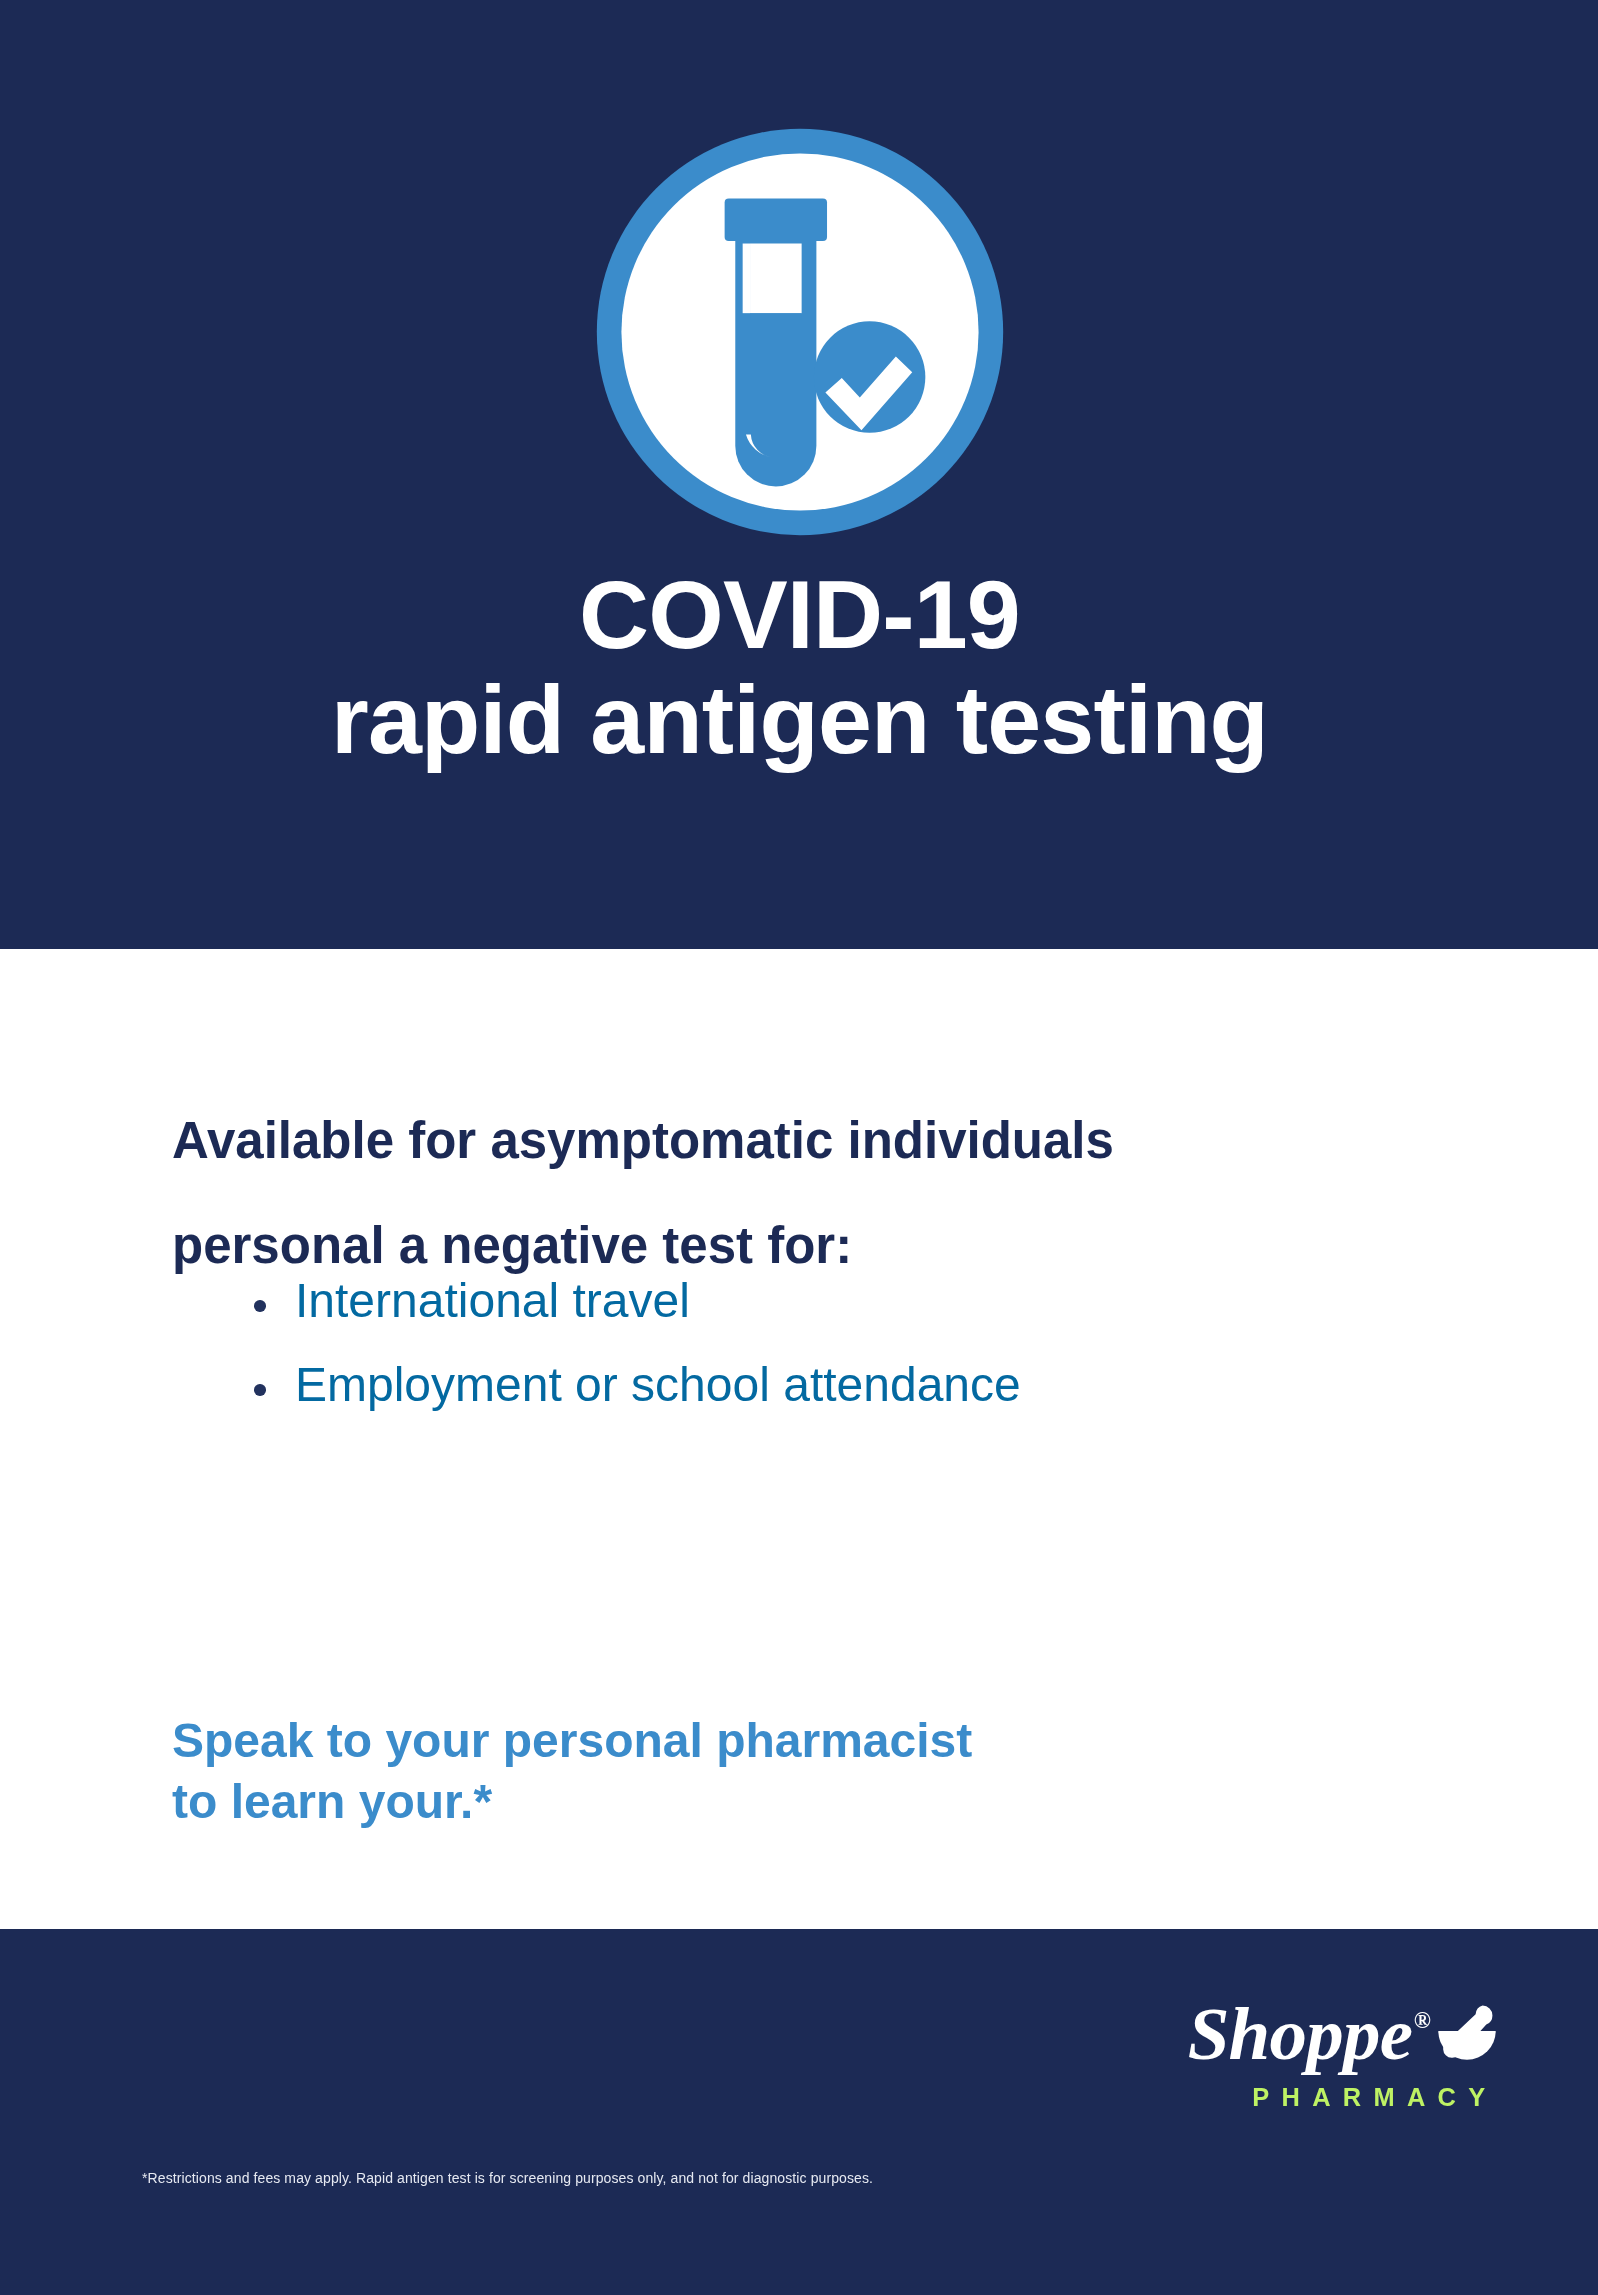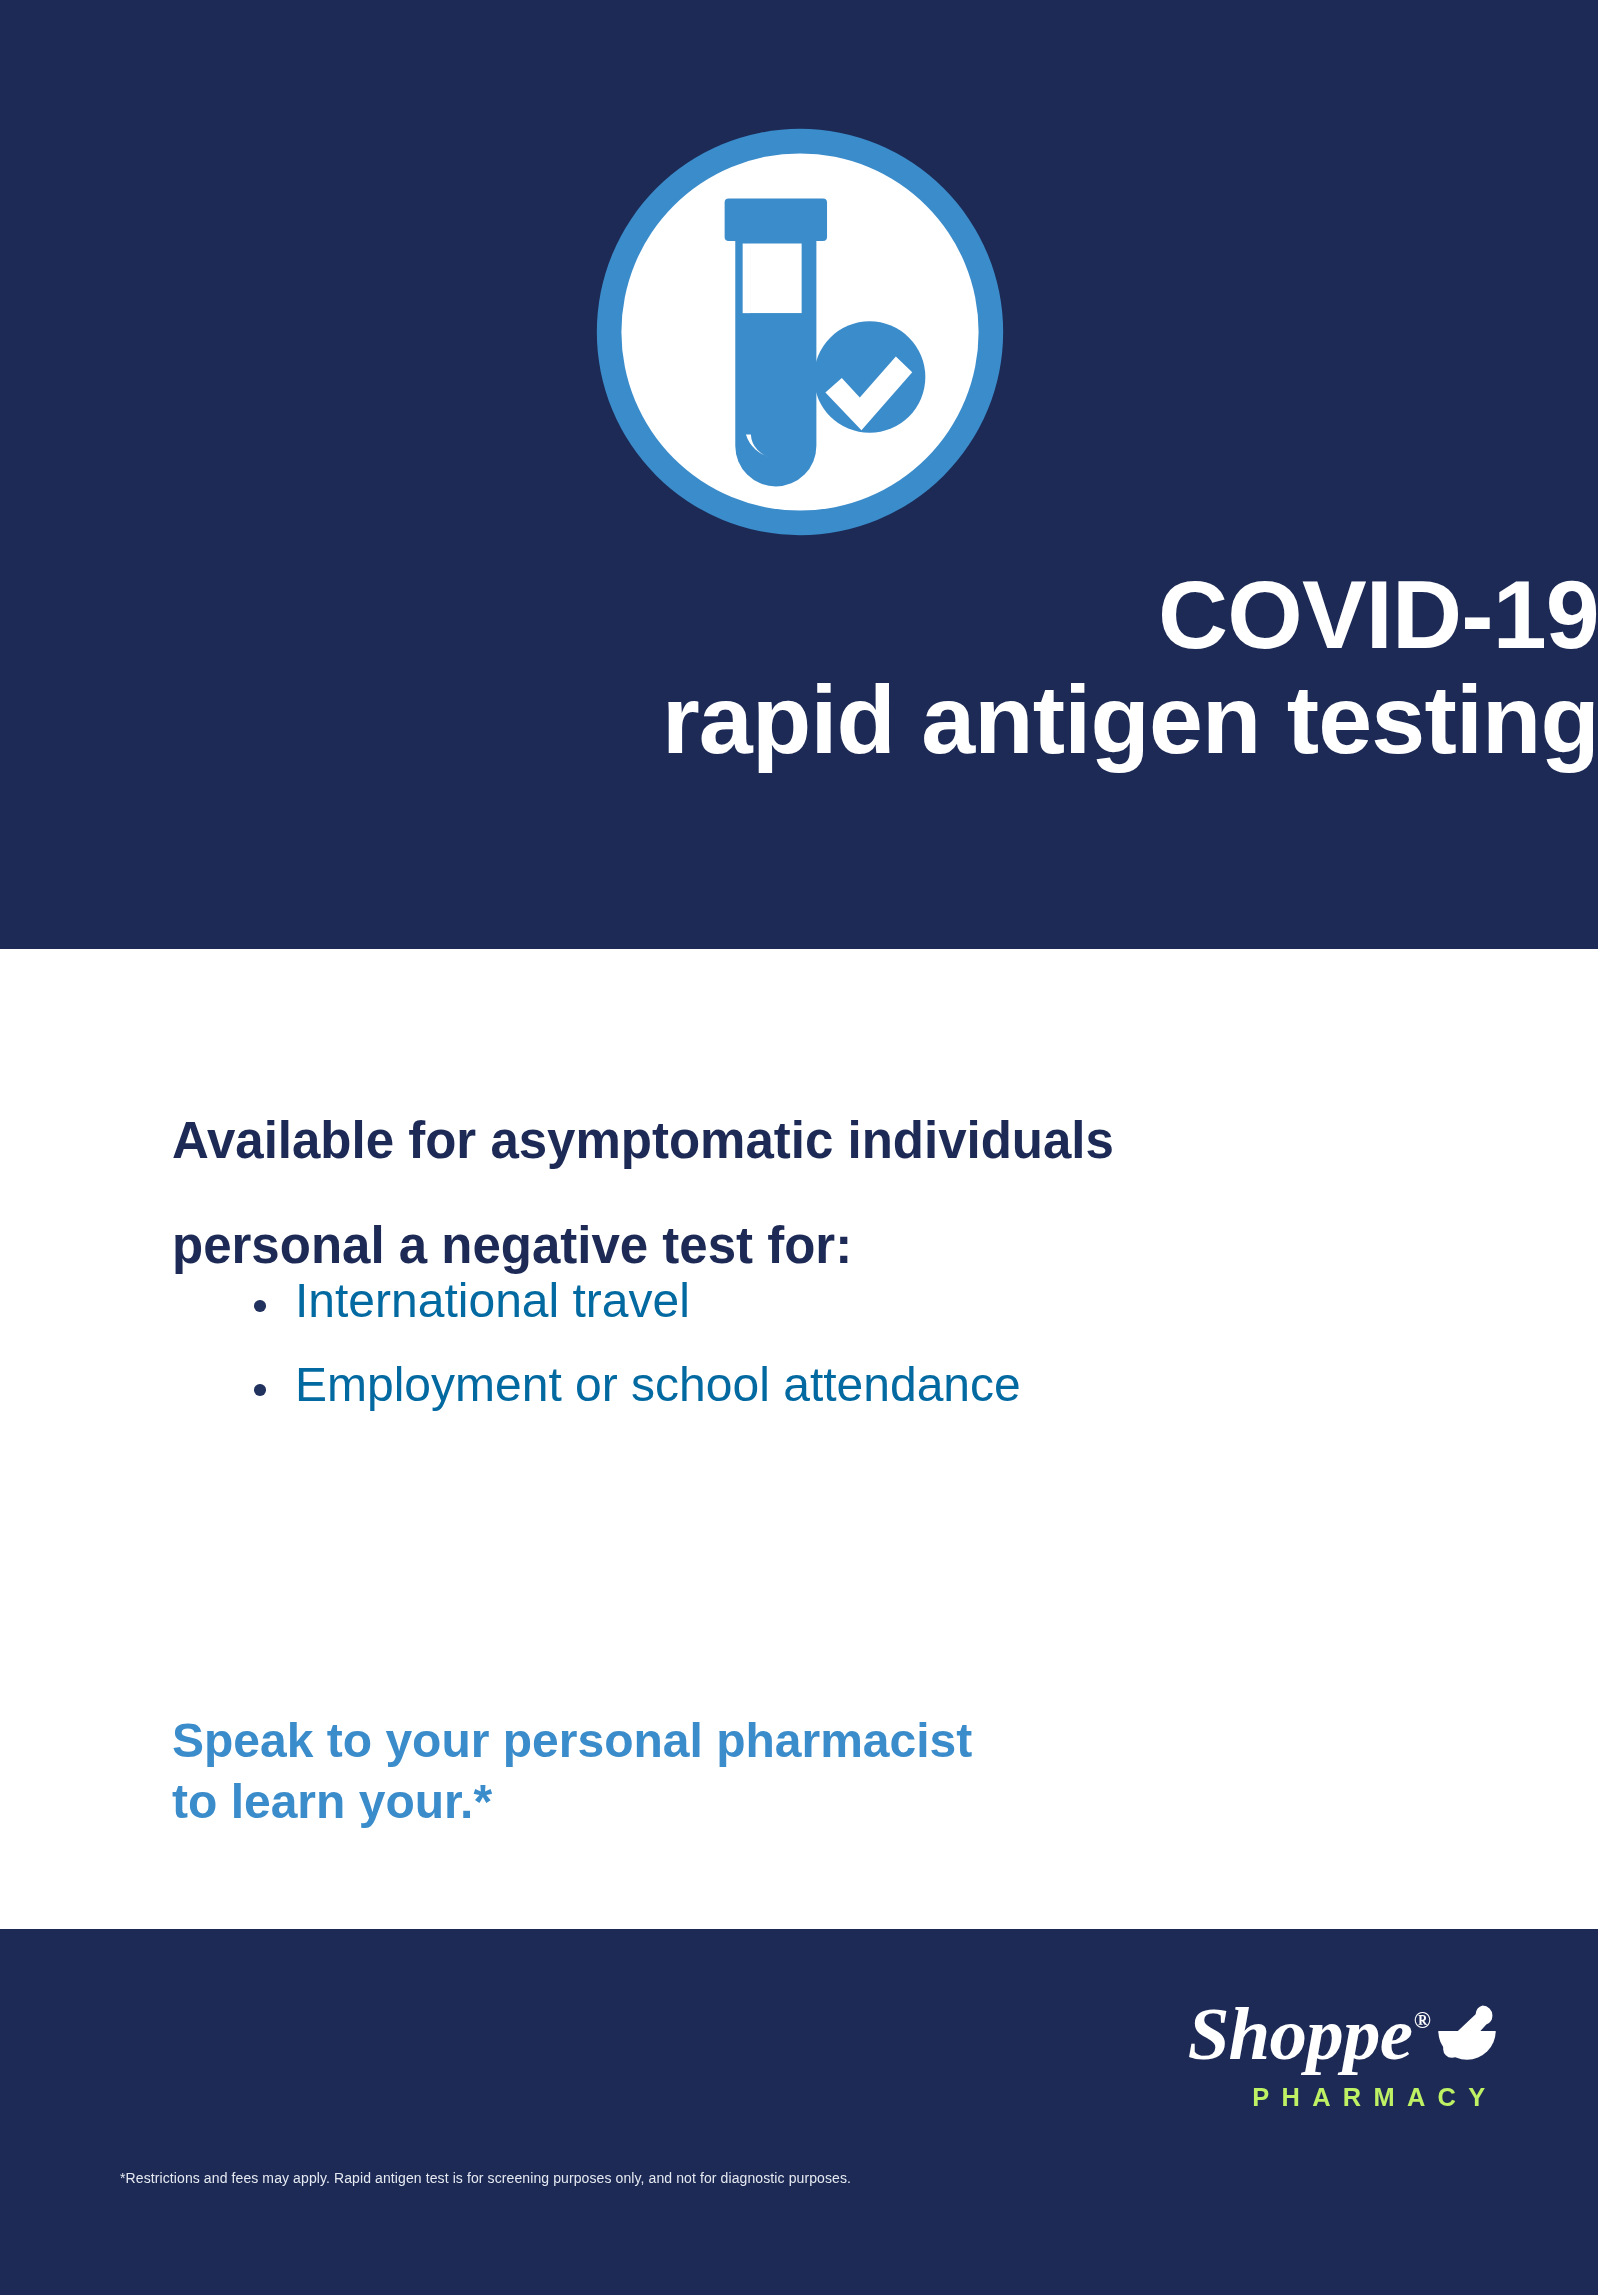--- a/index.html
+++ b/index.html
@@ -45,21 +45,21 @@
   }
   .hero-icon svg {
     display: block;
     width: 426px;
     height: 426px;
   }
 
   .title-block {
     margin-top: 18px;
     width: 100%;
-    text-align: right;
+    text-align: center;
     line-height: 1.0;
   }
   .title-line {
     display: block;
     color: #ffffff;
     font-weight: 700;
     font-size: 97px;
     letter-spacing: -0.8px;
     line-height: 1.08;
   }
@@ -187,21 +187,21 @@
     font-weight: 700;
     font-size: 25.4px;
     letter-spacing: 12.3px;
     text-align: right;
     padding-right: 1.6px;
     color: #bef264;
   }
 
   .disclaimer {
     position: absolute;
-    left: 120px;
+    left: 142px;
     top: 240px;
     width: 861px;
     color: #e7eaf2;
     font-size: 14px;
     font-weight: 400;
     line-height: 1.3;
     letter-spacing: 0.1px;
   }
 </style>
 </head>

